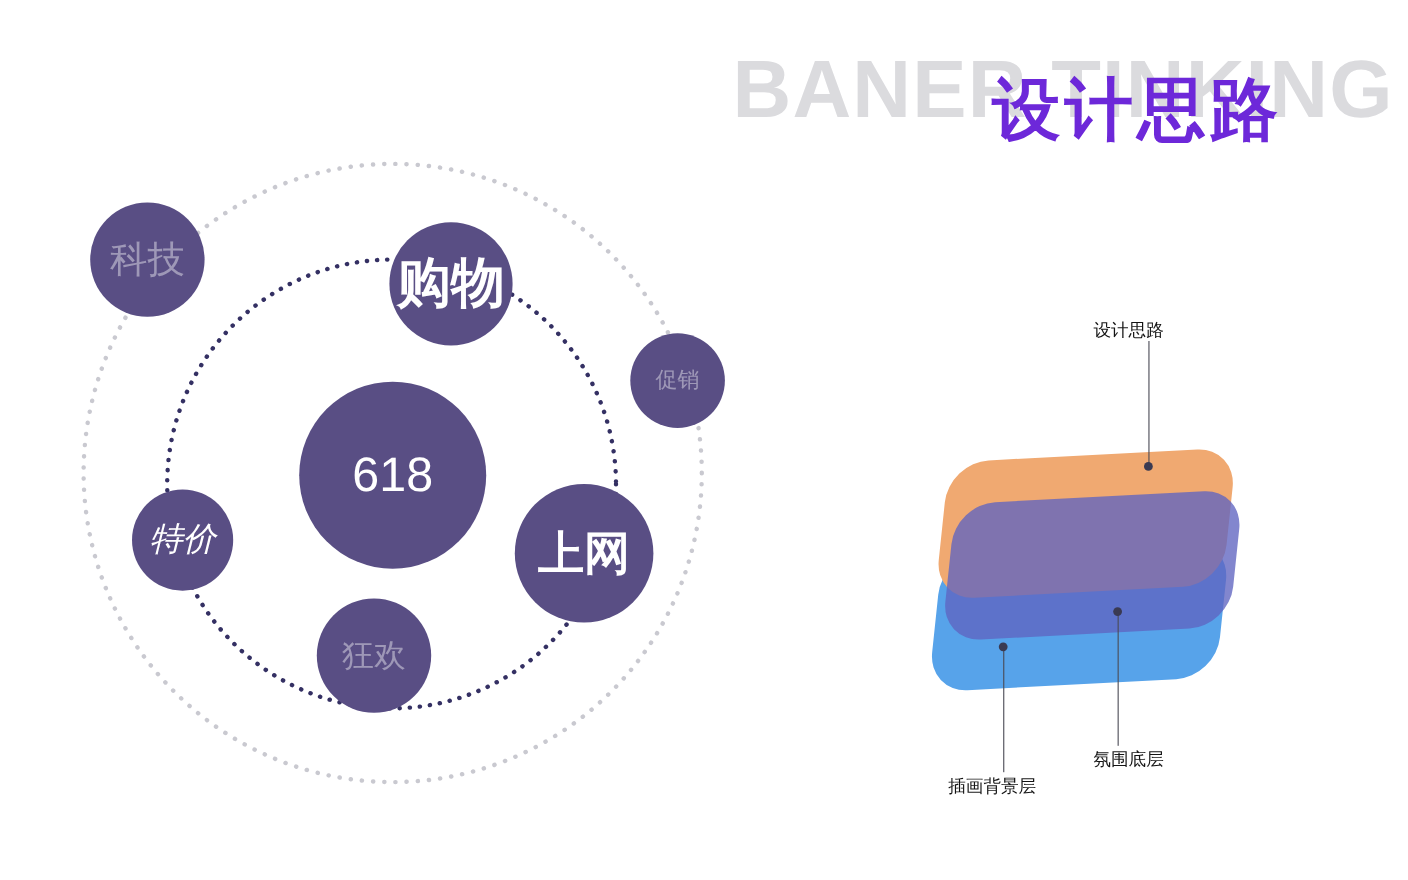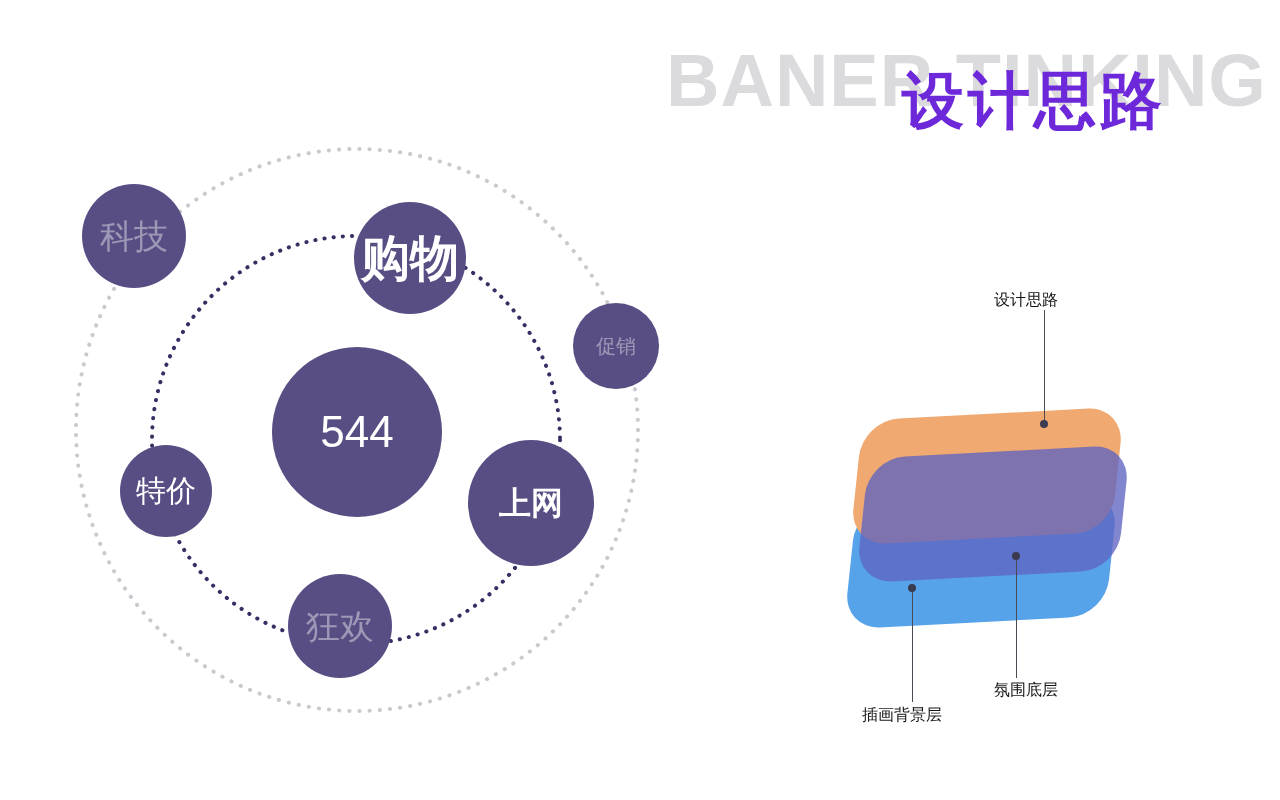--- a/index.html
+++ b/index.html
@@ -66,23 +66,23 @@
     color: #ffffff;
     white-space: nowrap;
   }
   .bubble .lbl { line-height: 1; }
   .bubble.muted { color: rgba(255,255,255,0.42); justify-content: center; }
 
   .b-center   { left: 272px; top: 347px; width: 170px; height: 170px; font-size: 44px; }
   .b-keji     { left:  82px; top: 184px; width: 104px; height: 104px; font-size: 34px; }
   .b-gouwu    { left: 354px; top: 202px; width: 112px; height: 112px; font-size: 49px; font-weight: 700; }
   .b-cuxiao   { left: 573px; top: 303px; width:  86px; height:  86px; font-size: 20px; }
-  .b-tejia    { left: 120px; top: 445px; width:  92px; height:  92px; font-size: 30px; }
-  .b-shangwang{ left: 468px; top: 440px; width: 126px; height: 126px; font-size: 32px; font-weight: 700; text-align: right; }
-  .b-kuanghuan{ left: 288px; top: 574px; width: 104px; height: 104px; font-size: 34px; }
+  .b-tejia    { left: 120px; top: 445px; width:  92px; height:  92px; font-size: 30px; font-style: italic; }
+  .b-shangwang{ left: 468px; top: 440px; width: 126px; height: 126px; font-size: 42px; font-weight: 700; text-align: right; }
+  .b-kuanghuan{ left: 288px; top: 544px; width: 104px; height: 104px; font-size: 29px; }
 
   
   .layer {
     position: absolute;
     width: 262px;
     height: 124px;
     border-radius: 36px;
     transform: rotate(-3deg) skewX(-9deg);
   }
   .layer-blue   { left: 850px; top: 498px; background: #57a3ea; z-index: 1; }
@@ -131,21 +131,21 @@
   <div class="watermark">BANER TINKING</div>
   <h1 class="main-title">设计思路</h1>
 
   <div>
     <svg class="orbits" width="720" height="760" viewBox="0 0 720 760">
       <circle class="orbit-outer" cx="357" cy="430" r="281"></circle>
       <circle class="orbit-inner" cx="356" cy="440" r="204"></circle>
     </svg>
 
     <div class="bubble b-center">
-      <span class="lbl">544</span>
+      <span class="lbl">618</span>
     </div>
 
     <div class="bubble muted b-keji">
       <span class="lbl">科技</span>
     </div>
 
     <div class="bubble b-gouwu">
       <span class="lbl">购物</span>
     </div>
 

